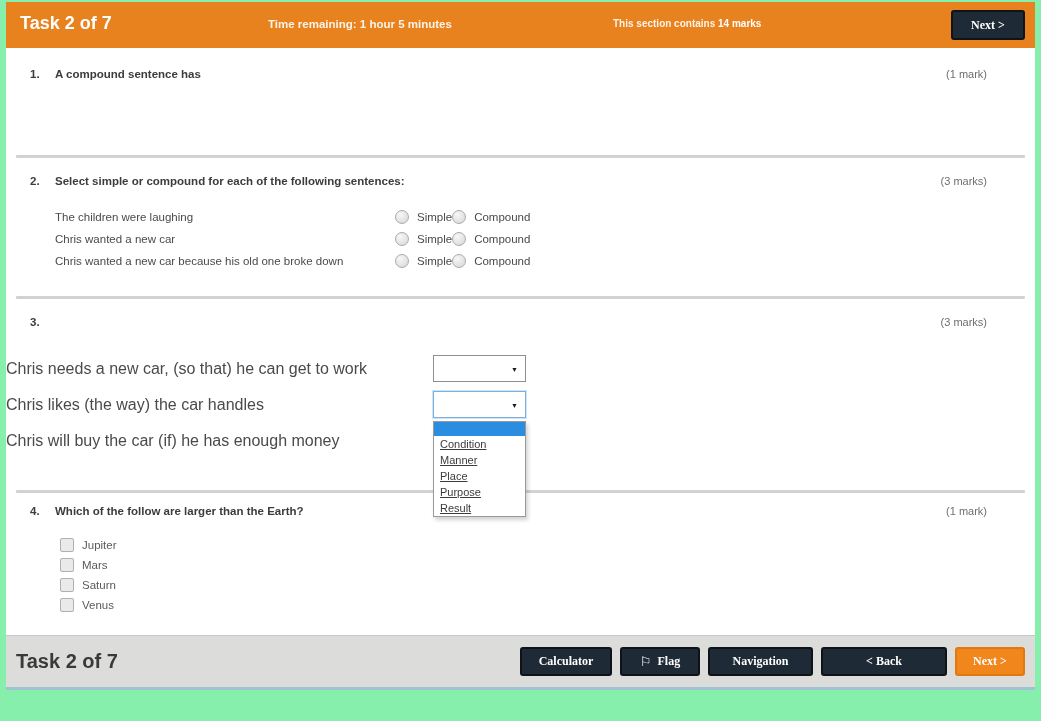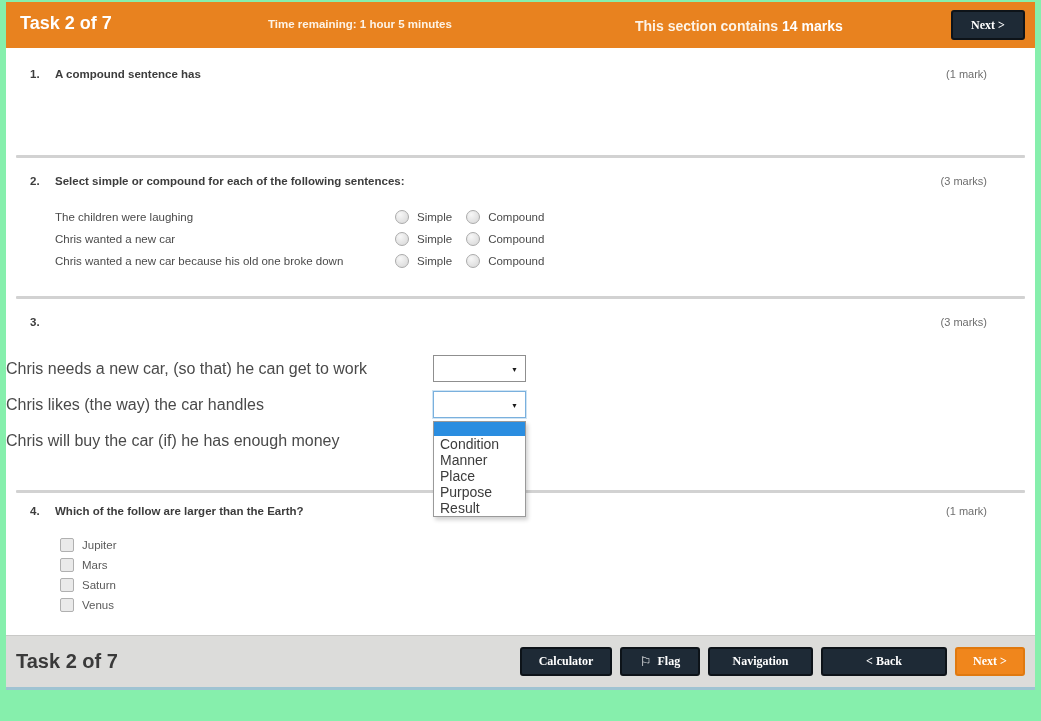--- a/index.html
+++ b/index.html
@@ -14,21 +14,21 @@
     background:#fff; display:flex; flex-direction:column;
   }
 
   
   .topbar {
     position:relative; height:46px; flex:0 0 46px; background:#E8821F;
     color:#fff; display:flex; align-items:center;
   }
   .topbar-title { position:absolute; left:14px; top:11px; font-size:18px; font-weight:bold; }
   .topbar-time  { position:absolute; left:262px; top:16px; font-size:11.5px; font-weight:600; color:#fdf3e6; }
-  .topbar-section { position:absolute; left:629px; top:16px; font-size:14px; font-weight:600; color:#fdf3e6; }
+  .topbar-section { position:absolute; left:607px; top:16px; font-size:10px; font-weight:600; color:#fdf3e6; }
   .topbar-section b { font-weight:bold; color:#fff; }
   .btn {
     display:inline-flex; align-items:center; justify-content:center;
     background:#1E2A36; color:#fff; font-family:Liberation Serif, serif;
     font-size:12px; font-weight:bold; border:2px solid #0d1319; border-radius:3px;
     height:30px; box-sizing:border-box; cursor:pointer; padding:0 14px;
   }
   .topnext { position:absolute; right:10px; top:8px; width:74px; }
 
   
@@ -55,40 +55,40 @@
   .checkbox {
     width:12px; height:12px; border-radius:2px;
     border:1px solid #b0b0b0; background:#eaeaea;
     margin-right:8px; flex:0 0 auto;
   }
 
   
   .q2rows { position:absolute; left:0; right:16px; top:48px; }
   .q2row { position:relative; height:22px; display:flex; align-items:center; }
   .q2label { padding-left:49px; font-size:11.5px; color:#4a4a4a; }
-  .choices { position:absolute; left:389px; display:flex; align-items:center; gap:14px; }
+  .choices { position:absolute; left:389px; display:flex; align-items:center; }
   .choice { display:flex; align-items:center; font-size:11.5px; color:#4a4a4a; }
 
   
   .q3rows { position:absolute; left:0; right:0; top:52px; }
   .q3row { position:relative; height:36px; display:flex; align-items:center; }
   .q3label { font-size:16px; color:#4a4a4a; }
   .selwrap { position:absolute; left:427px; top:4px; width:93px; }
   .selbox {
     position:relative; width:93px; height:27px; box-sizing:border-box;
     background:#fff; border:1px solid #8f8f8f;
   }
   .selbox.focused { border:1px solid #7ab0dd; box-shadow:0 0 0 1px #cfe4f4; }
   .caret { position:absolute; right:7px; top:50%; transform:translateY(-50%); font-size:7px; color:#1a1a1a; }
   .droplist {
     position:absolute; left:0; top:calc(100% + 3px); width:93px; box-sizing:border-box;
     background:#fff; border:1px solid #9a9a9a; box-shadow:2px 3px 4px rgba(0,0,0,.18); z-index:5;
   }
   .opt-blank { height:14px; background:#2A8DE0; }
-  .opt { height:16px; line-height:16px; padding-left:6px; font-size:14px; color:#3c3c3c; }
+  .opt { height:16px; line-height:16px; padding-left:6px; font-size:11px; color:#3c3c3c;text-decoration:underline; }
 
   
   footer {
     flex:0 0 52px; background:#DCDCDA; border-top:1px solid #c9c9c7;
     display:flex; align-items:center; padding:0 10px; box-sizing:border-box;
   }
   .footer-title { font-size:20px; font-weight:600; color:#3a3a3a; }
   .footer-btns { margin-left:auto; display:flex; align-items:center; gap:8px; }
   .fbtn { height:29px; }
   .fbtn-calc { width:92px; }

